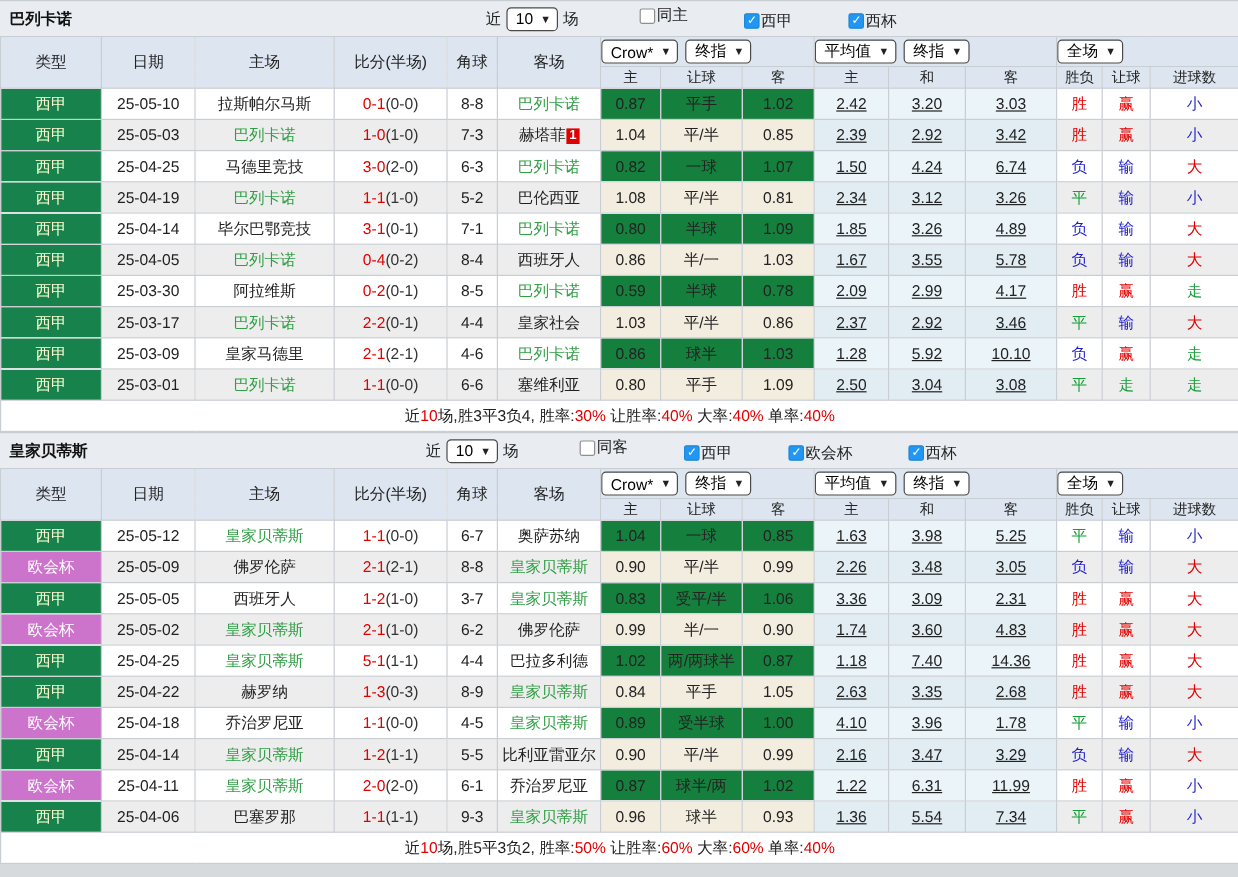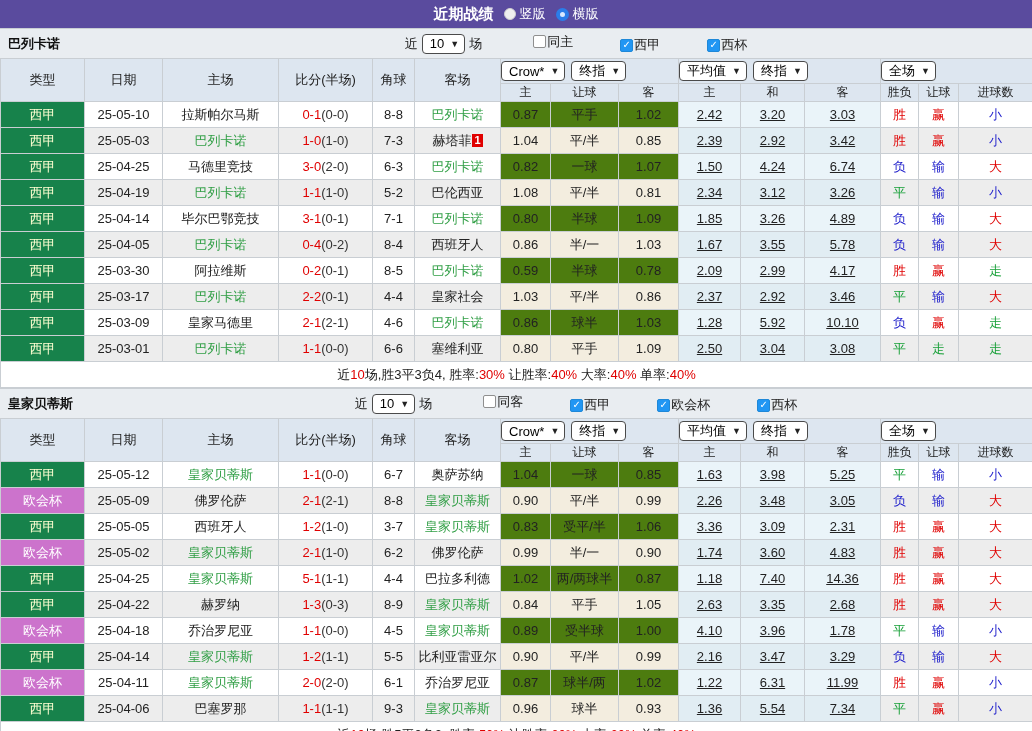--- a/index.html
+++ b/index.html
@@ -58,21 +58,21 @@
   thead th {
     background:#dde6f0; border-color:#a7b2bd; font-weight:normal; font-size:13px;
     color:#222; padding:0;
   }
   thead tr.h1 th { height:25px; }
   thead tr.h2 th { height:17px; font-size:12px; }
   .sel-pair { display:flex; align-items:center; gap:6px; }
 
   tbody td { height:26px; font-size:13px; background:#fff; }
   tbody tr:nth-child(even) td { background:#ededed; }
-  tbody td.c1 { background:#4d7c0f; }
+  tbody td.c1 { background:#15803d; }
   tbody tr:nth-child(even) td.c1 { background:#f3eddf; }
   tbody td.c2 { background:#eaf4f9;text-decoration:underline; }
   tbody tr:nth-child(even) td.c2 { background:#e1edf3; }
   tbody td.td-type.t-green  { background:#17824b; color:#ffffd2; }
   tbody td.td-type.t-purple { background:#cc73cc; color:#ffffff; }
 
   .team { color:#222; }
   .team.green { color:#2f9e44; }
   .score-main { color:#e00000; }
   .score-half { color:#333; }
@@ -87,31 +87,20 @@
   tfoot td {
     height:26px; background:#fff; font-size:13px; border:1px solid #c9ced3; text-align:center;
   }
   tfoot .red { color:#e00000; }
 </style>
 </head>
 <body>
 
 <div class="page">
 
-  <div class="title-bar">
-    <span class="title">近期战绩</span>
-    <span class="radio-opt">
-      <span class="radio off"></span>
-      <span>竖版</span>
-    </span>
-    <span class="radio-opt">
-      <span class="radio on"></span>
-      <span>横版</span>
-    </span>
-  </div>
 
   <div class="section">
     <div class="controls-row">
       <span class="team-name">巴列卡诺</span>
       <span class="controls-center">
         <span>近</span>
         <span class="sel">
           <span>10</span>
           <span class="chev">▼</span>
         </span>

